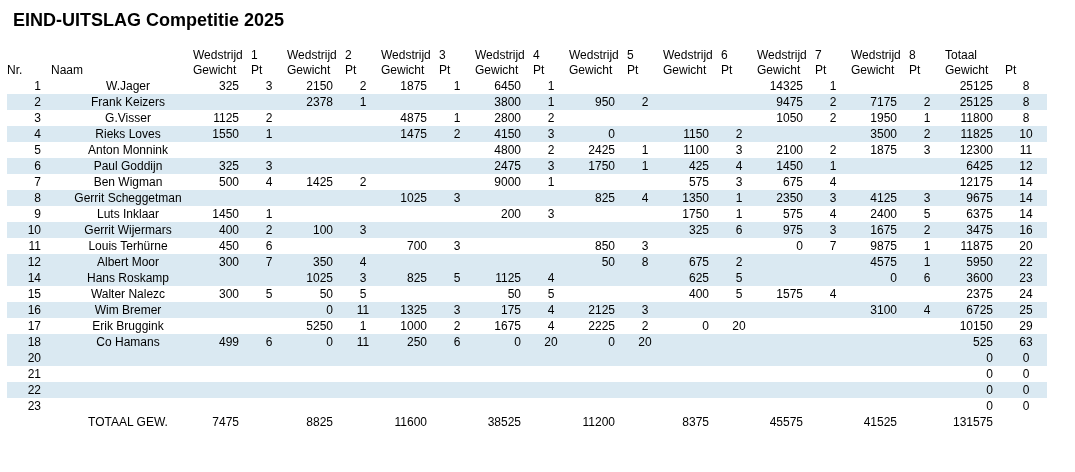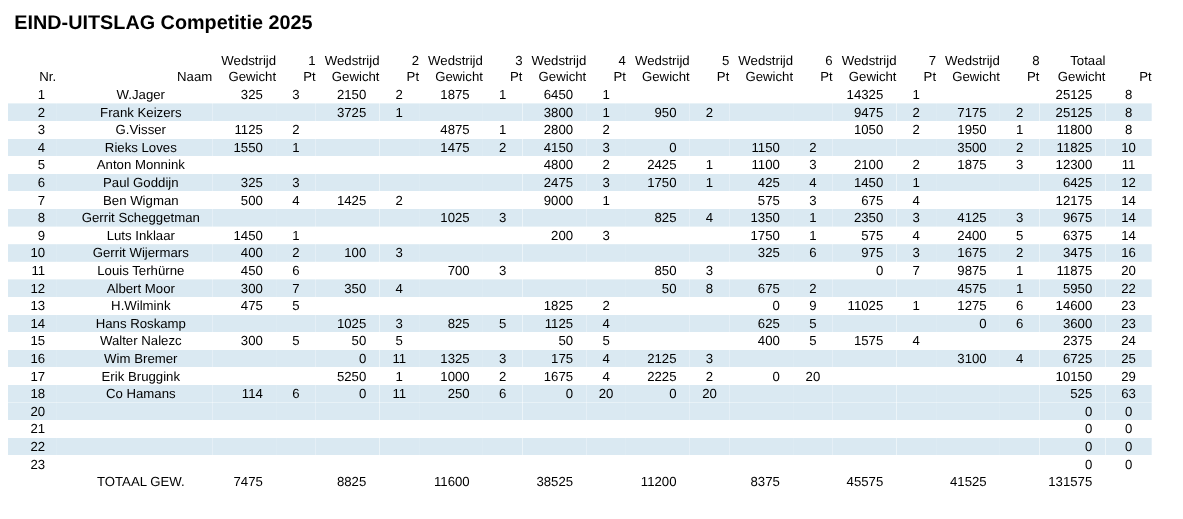--- a/index.html
+++ b/index.html
@@ -26,21 +26,21 @@
   }
   td {
     height: 16px;
     line-height: 16px;
     font-size: 12px;
     padding: 0;
     overflow: hidden;
     white-space: nowrap;
   }
   thead td { height: 15px; line-height: 15px; }
-  .c    { text-align: right; }
+  .c    { text-align: left; }
   .g    { text-align: right;  padding-right: 12px; }
   .p    { text-align: center; }
   .nr   { text-align: right;  padding-right: 10px; }
   .naam { text-align: center;   padding-left: 12px; }
   .ptot { text-align: center; }
   tbody tr.alt { background: var(--row-alt, #DAE9F2); }
 </style>
 </head>
 <body>
 
@@ -136,21 +136,21 @@
           <td class="g"></td>
           <td class="p"></td>
           <td class="g">25125</td>
           <td class="ptot">8</td>
         </tr>
         <tr class="alt">
           <td class="nr">2</td>
           <td class="naam">Frank Keizers</td>
           <td class="g"></td>
           <td class="p"></td>
-          <td class="g">3725</td>
+          <td class="g">2378</td>
           <td class="p">1</td>
           <td class="g"></td>
           <td class="p"></td>
           <td class="g">3800</td>
           <td class="p">1</td>
           <td class="g">950</td>
           <td class="p">2</td>
           <td class="g"></td>
           <td class="p"></td>
           <td class="g">9475</td>
@@ -372,42 +372,20 @@
           <td class="g">50</td>
           <td class="p">8</td>
           <td class="g">675</td>
           <td class="p">2</td>
           <td class="g"></td>
           <td class="p"></td>
           <td class="g">4575</td>
           <td class="p">1</td>
           <td class="g">5950</td>
           <td class="ptot">22</td>
-        </tr>
-        <tr>
-          <td class="nr">13</td>
-          <td class="naam">H.Wilmink</td>
-          <td class="g">475</td>
-          <td class="p">5</td>
-          <td class="g"></td>
-          <td class="p"></td>
-          <td class="g"></td>
-          <td class="p"></td>
-          <td class="g">1825</td>
-          <td class="p">2</td>
-          <td class="g"></td>
-          <td class="p"></td>
-          <td class="g">0</td>
-          <td class="p">9</td>
-          <td class="g">11025</td>
-          <td class="p">1</td>
-          <td class="g">1275</td>
-          <td class="p">6</td>
-          <td class="g">14600</td>
-          <td class="ptot">23</td>
         </tr>
         <tr class="alt">
           <td class="nr">14</td>
           <td class="naam">Hans Roskamp</td>
           <td class="g"></td>
           <td class="p"></td>
           <td class="g">1025</td>
           <td class="p">3</td>
           <td class="g">825</td>
           <td class="p">5</td>
@@ -486,21 +464,21 @@
           <td class="g"></td>
           <td class="p"></td>
           <td class="g"></td>
           <td class="p"></td>
           <td class="g">10150</td>
           <td class="ptot">29</td>
         </tr>
         <tr class="alt">
           <td class="nr">18</td>
           <td class="naam">Co Hamans</td>
-          <td class="g">114</td>
+          <td class="g">499</td>
           <td class="p">6</td>
           <td class="g">0</td>
           <td class="p">11</td>
           <td class="g">250</td>
           <td class="p">6</td>
           <td class="g">0</td>
           <td class="p">20</td>
           <td class="g">0</td>
           <td class="p">20</td>
           <td class="g"></td>

